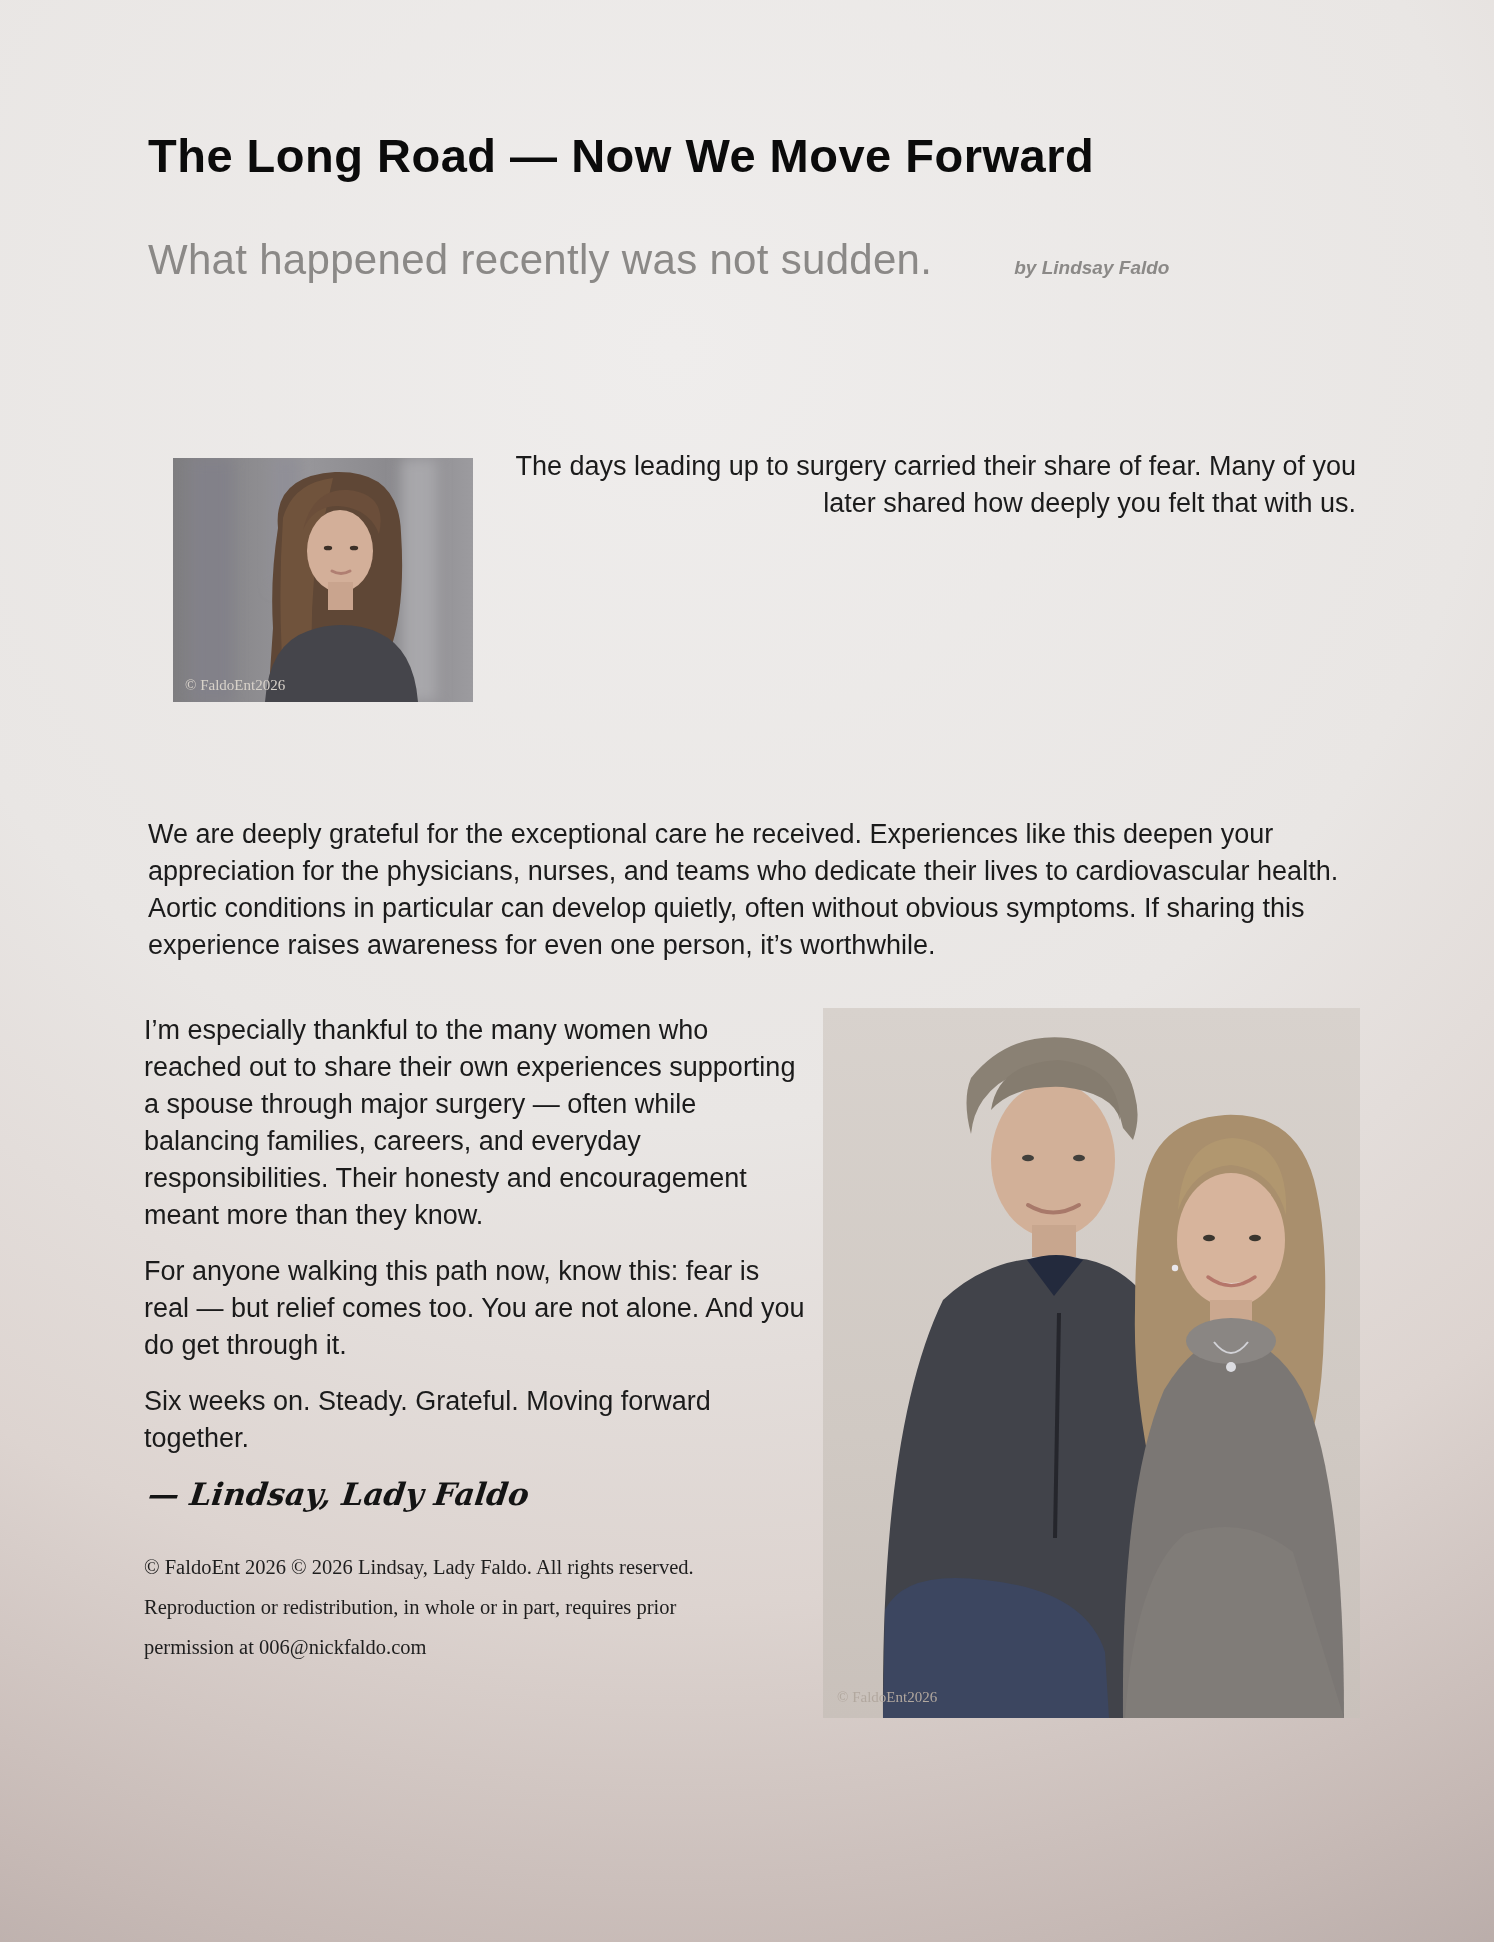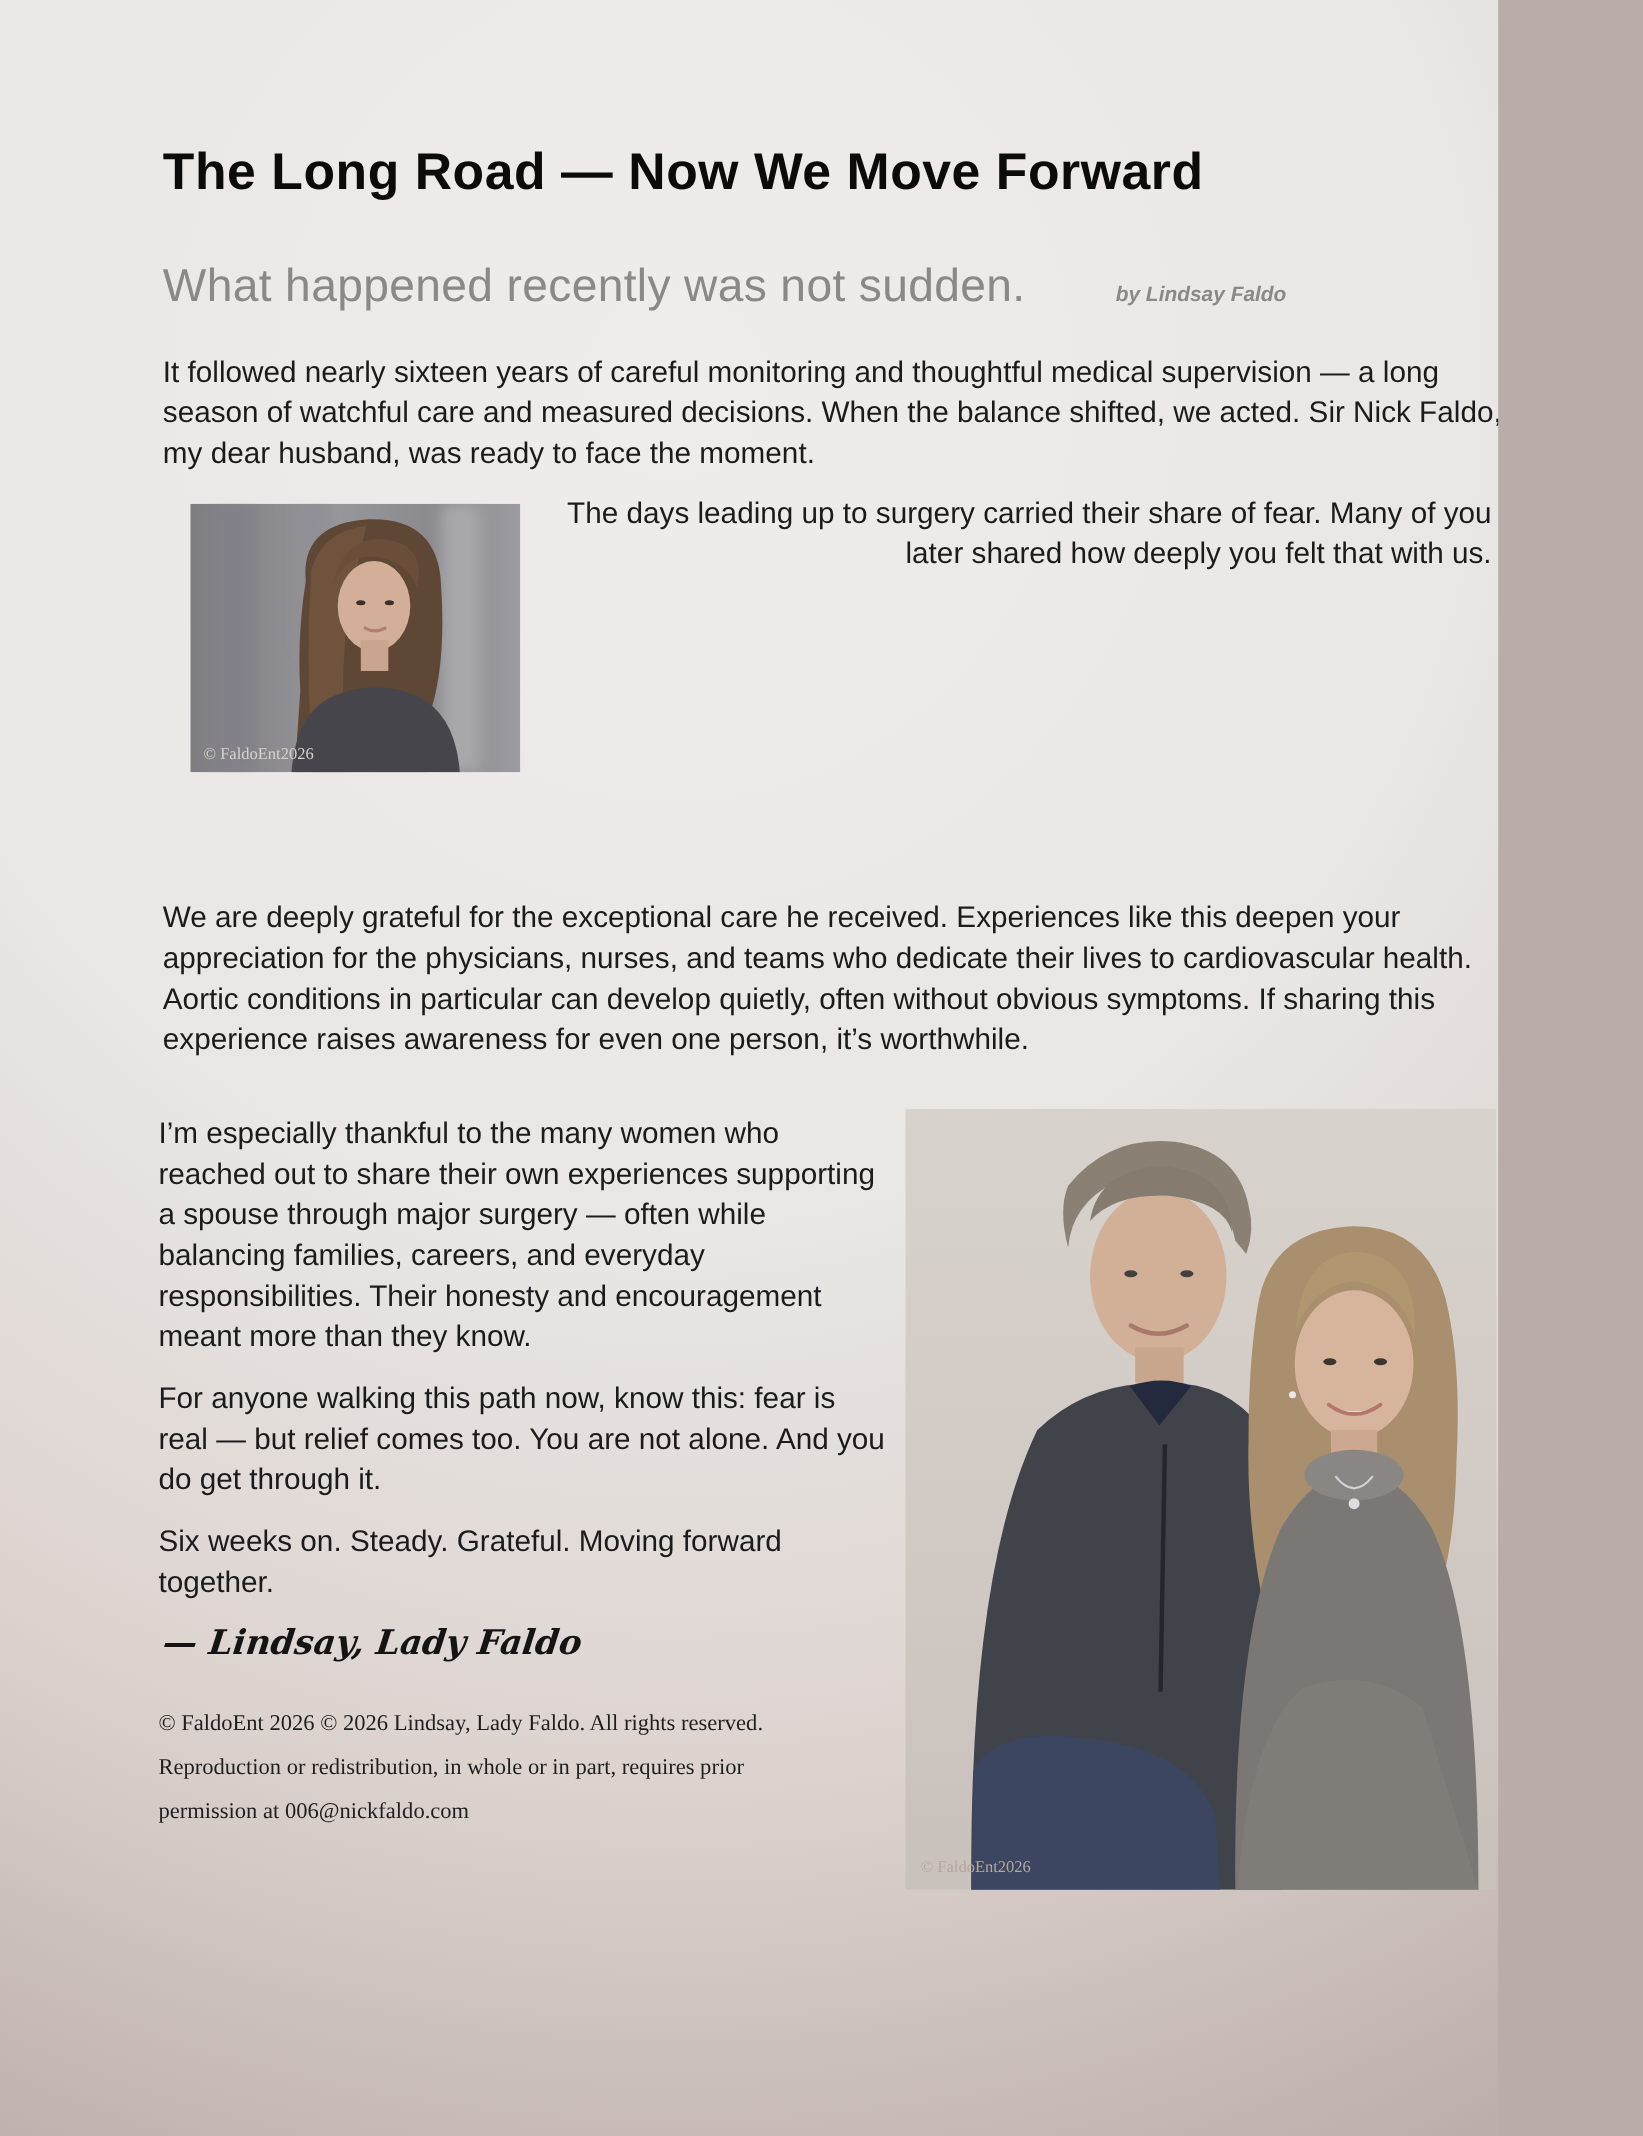--- a/index.html
+++ b/index.html
@@ -1,18 +1,18 @@
 <!DOCTYPE html>
 <html><head>
 <meta charset="utf-8">
 <style>
   html,body{margin:0;padding:0;background:#b9aca9;}
   .page{
     position:relative;
-    width:1362px;height:1942px;
+    width:1494px;height:1942px;
     overflow:hidden;
     background:
       radial-gradient(130% 95% at 45% 18%, #efedec 0%, #e9e6e4 42%, #ddd4d0 68%, #c6b9b5 88%, #b5a8a5 100%);
     font-family:"Liberation Sans", sans-serif;
     color:#1b1b1b;
   }
   .title{
     position:absolute;left:148px;top:128px;
     font-size:47px;font-weight:bold;color:#0b0b0b;letter-spacing:.5px;
     white-space:nowrap;
@@ -56,21 +56,20 @@
 
 <div class="page">
 
   <div class="title">The Long Road — Now We Move Forward</div>
 
   <div class="subtitle-row">
     <span class="subtitle">What happened recently was not sudden.</span>
     <span class="byline">by Lindsay Faldo</span>
   </div>
 
-  <div class="para-intro body-text">It followed nearly sixteen years of careful monitoring and thoughtful medical supervision — a long season of watchful care and measured decisions. When the balance shifted, we acted. Sir Nick Faldo, my dear husband, was ready to face the moment.</div>
 
   <div class="portrait-wrap">
     <svg viewBox="0 0 300 244" width="300" height="244">
       <defs>
         <filter id="pblur" x="-20%" y="-20%" width="140%" height="140%">
             <feGaussianBlur stdDeviation="7"></feGaussianBlur>
           </filter>
         <linearGradient id="pbg" x1="0" y1="0" x2="1" y2="0">
           <stop offset="0" stop-color="#7e7d80"></stop>
             <stop offset="0.45" stop-color="#97969a"></stop>

